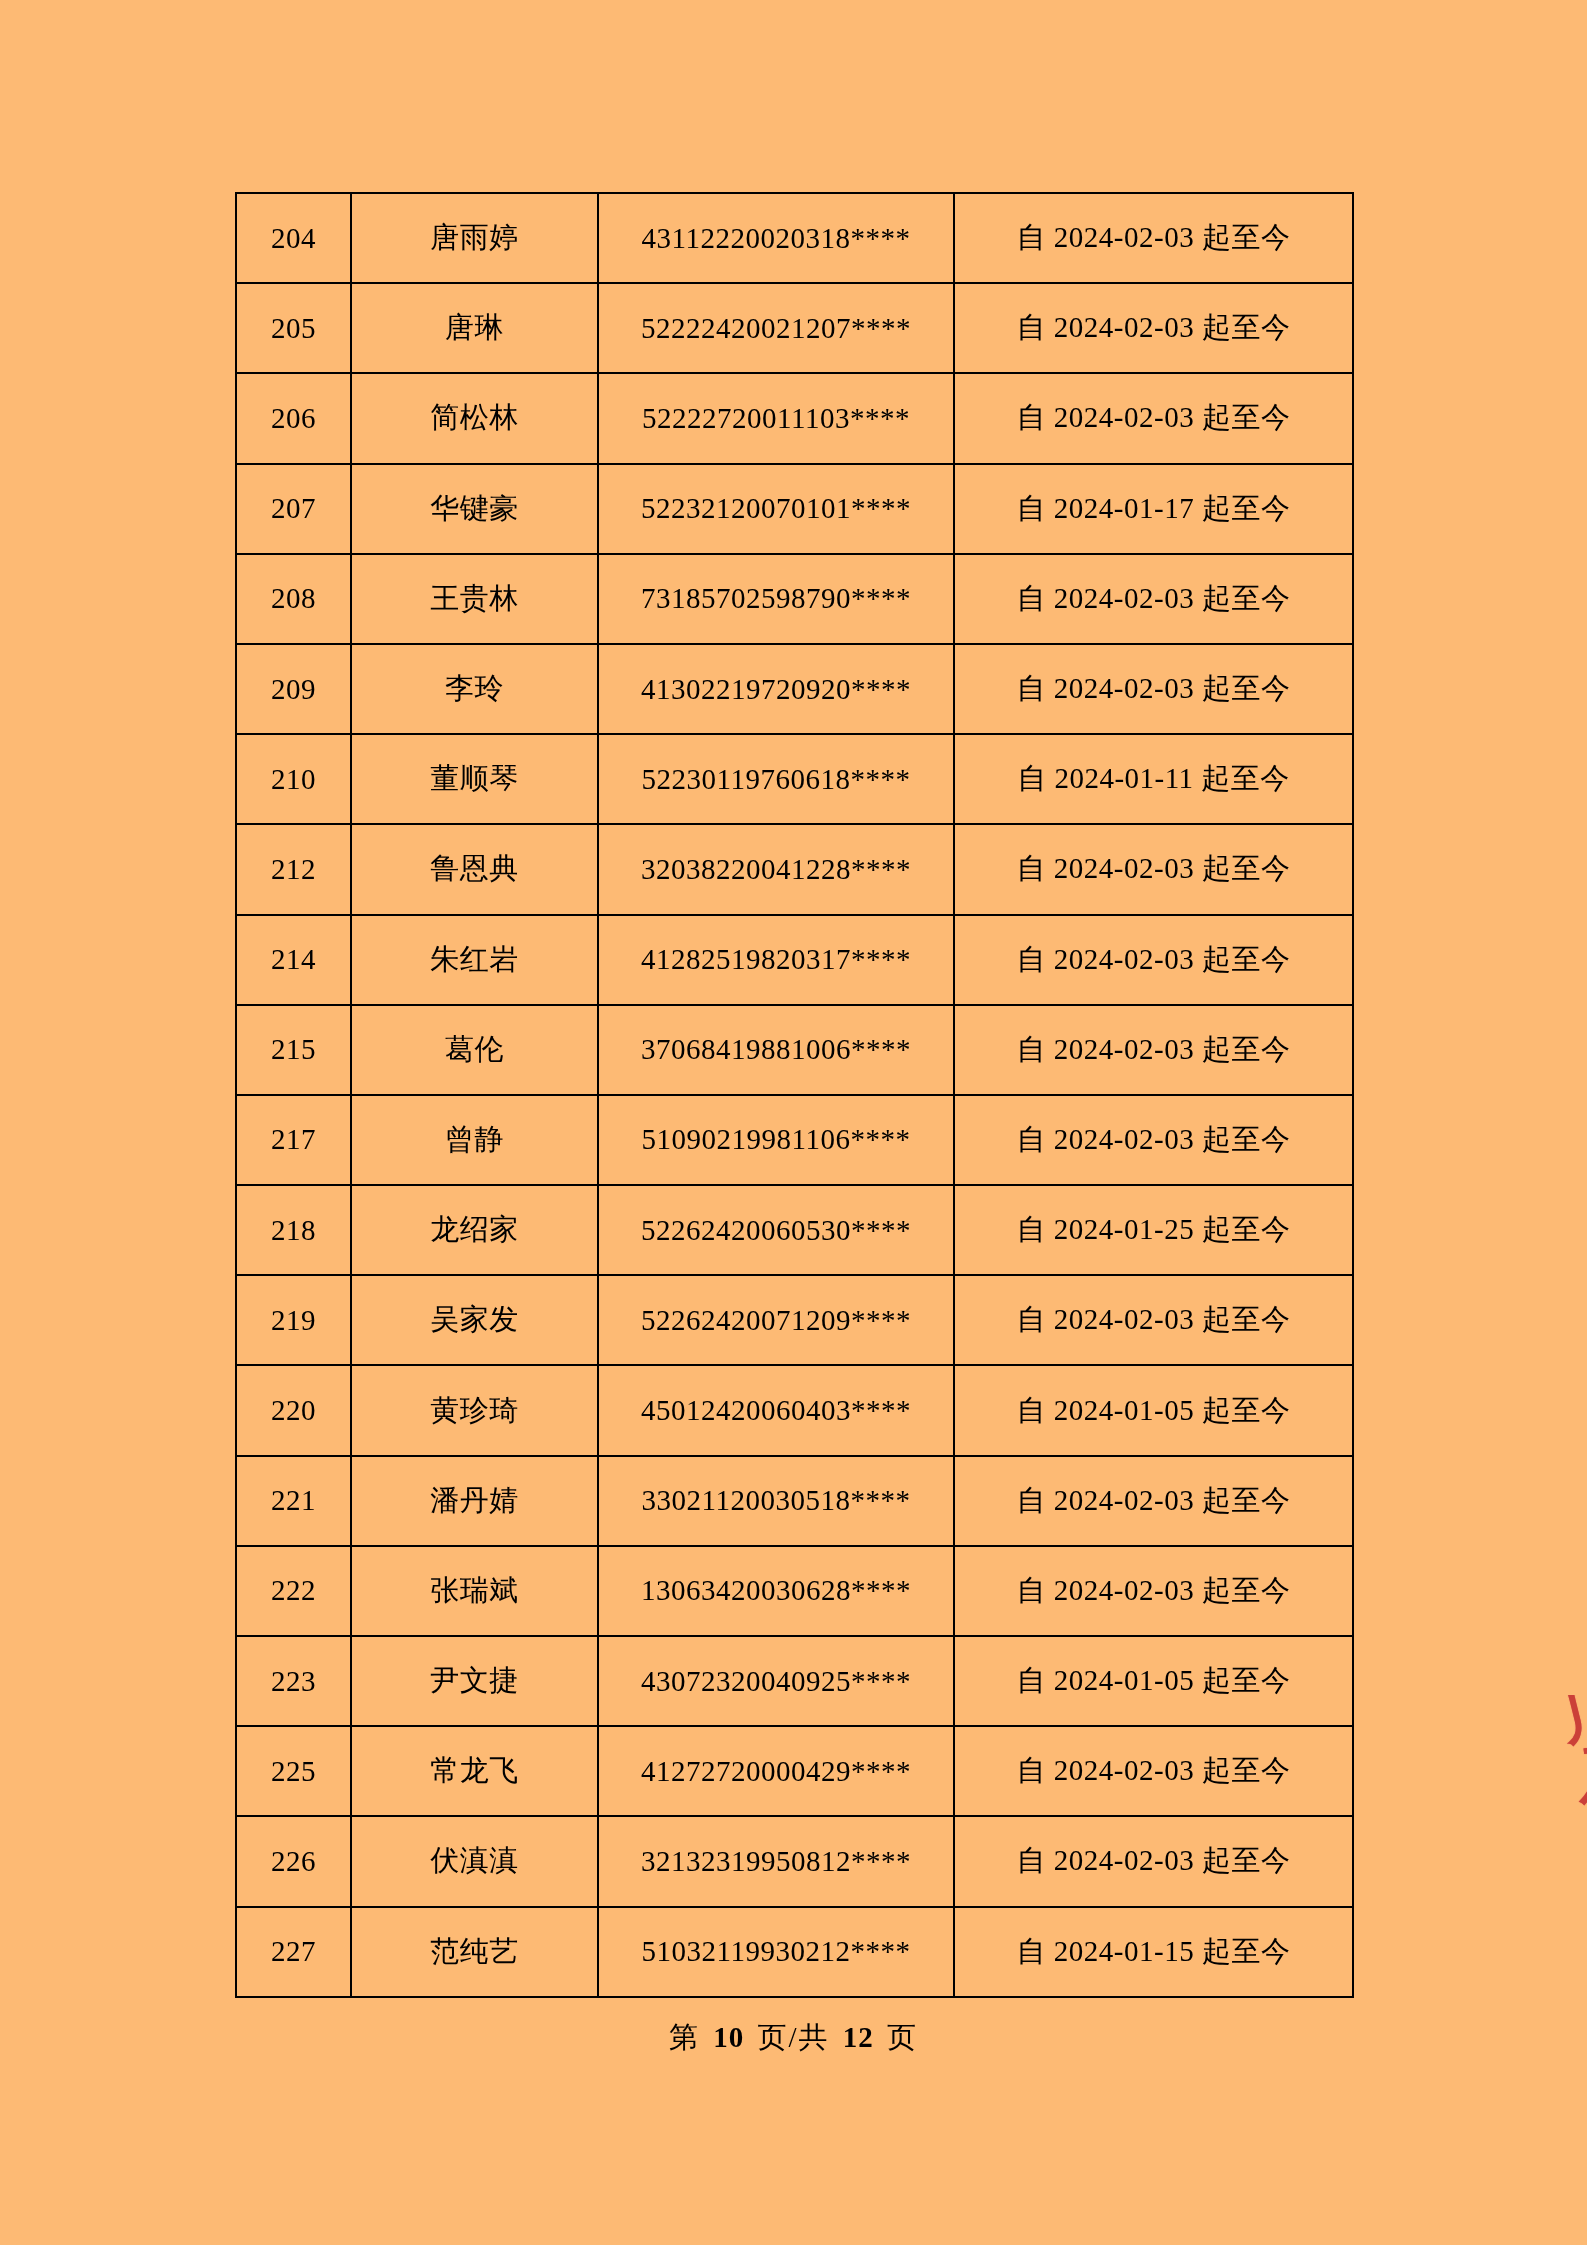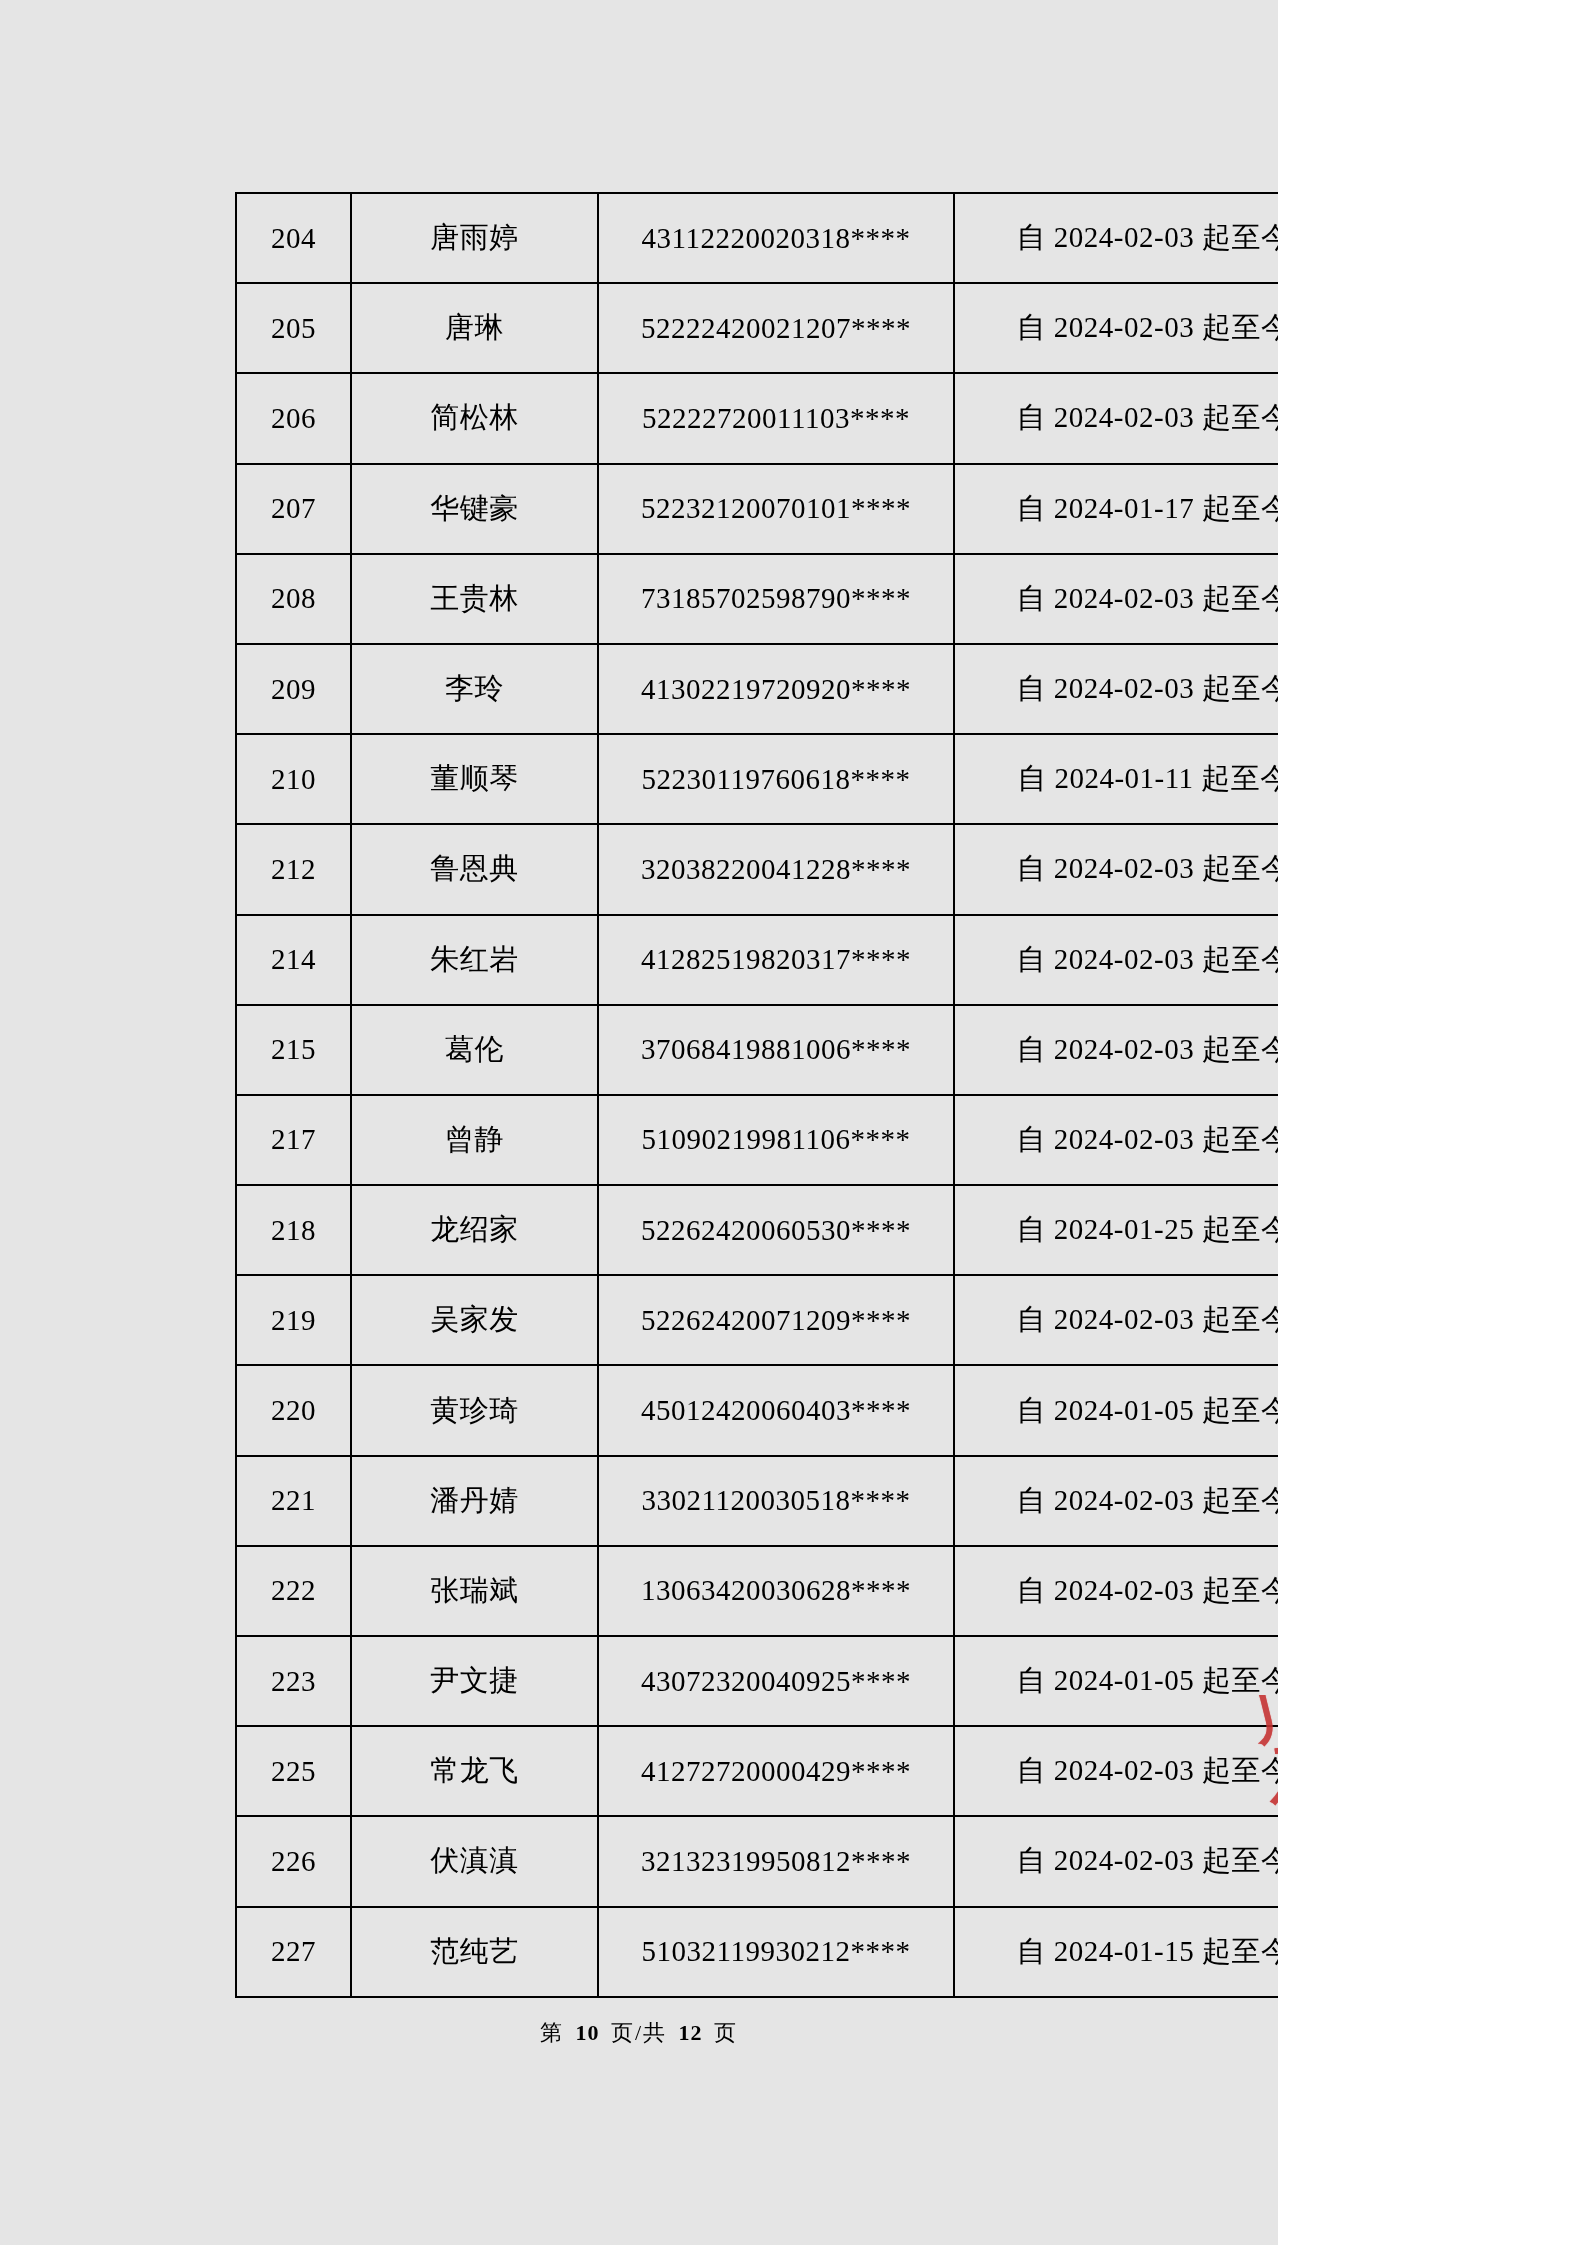--- a/index.html
+++ b/index.html
@@ -2,23 +2,23 @@
 <html><head>
 <meta charset="utf-8">
 <style>
   html, body {
     margin: 0;
     padding: 0;
     background: #ffffff;
   }
   .page {
     position: relative;
-    width: 1278px;
+    width: 1587px;
     height: 2245px;
-    background: #e5e5e5;
+    background: #fdba74;
     overflow: hidden;
     font-family: "Liberation Serif", "DejaVu Serif", serif;
     color: #000000;
   }
   table.records {
     position: absolute;
     left: 235px;
     top: 192px;
     width: 1117px;
     height: 1806px;
@@ -33,21 +33,21 @@
     padding: 0;
     letter-spacing: 0.5px;
     white-space: nowrap;
   }
   .footer {
     position: absolute;
     left: 0;
     top: 2018px;
     width: 100%;
     text-align: center;
-    font-size: 22px;
+    font-size: 29px;
     letter-spacing: 2px;
   }
   .footer b {
     font-family: "Liberation Serif", "DejaVu Serif", serif;
     letter-spacing: 1px;
     padding: 0 4px;
   }
   .stamp {
     position: absolute;
     right: 0;

